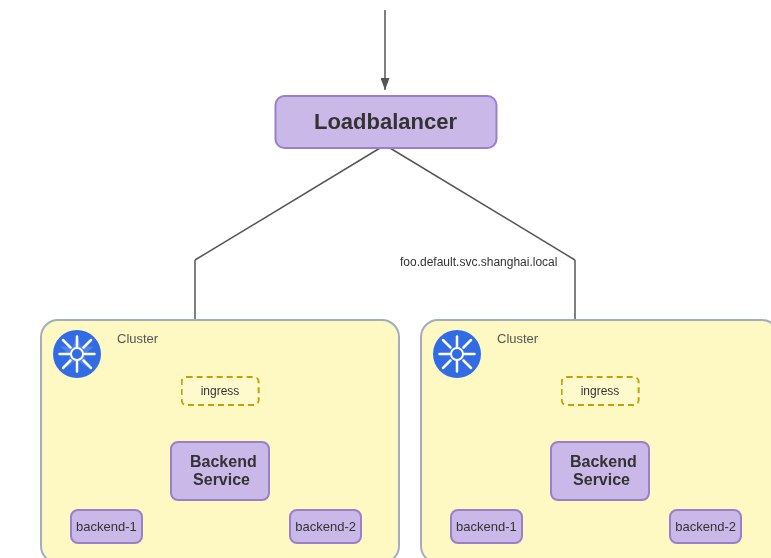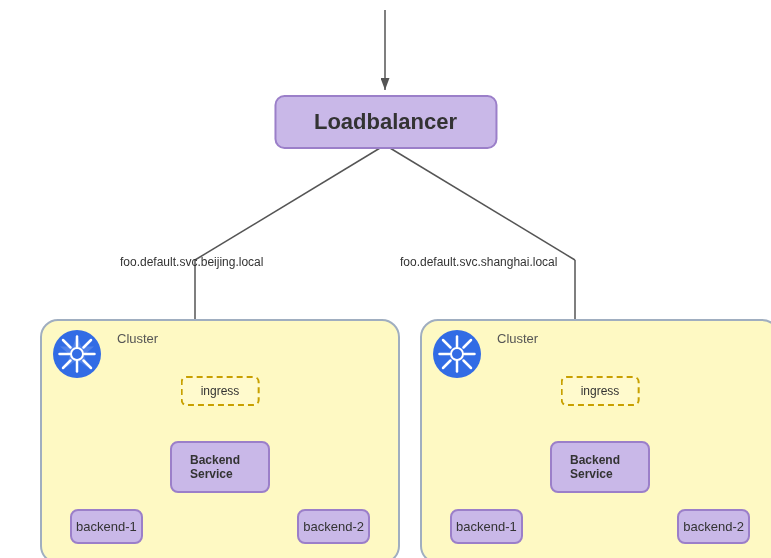--- a/index.html
+++ b/index.html
@@ -85,42 +85,42 @@
     
     .backend-service {
       position: absolute;
       top: 120px;
       left: 50%;
       transform: translateX(-50%);
       background: #c9b8e8;
       border: 2px solid #9b7fc9;
       border-radius: 8px;
       padding: 10px 18px;
-      font-size: 12px;
+      font-size: 16px;
       font-weight: bold;
       color: #333;
-      text-align: left;
+      text-align: right;
       width: 100px;
       z-index: 5;
     }
     
     .pod {
       position: absolute;
       bottom: 18px;
       background: #c9b8e8;
       border: 2px solid #9b7fc9;
       border-radius: 8px;
       padding: 8px 4px;
       font-size: 13px;
       color: #333;
       white-space: nowrap;
       z-index: 5;
     }
     .pod-1 { left: 28px; }
-    .pod-2 { right: 28px; text-align: right; }
+    .pod-2 { right: 36px; text-align: right; }
     
     .route-label {
       position: absolute;
       font-size: 12px;
       color: #333;
     }
   </style>
 </head>
 <body>
 
@@ -152,21 +152,20 @@
 
     <line x1="575" y1="385" x2="575" y2="415" stroke="#555" stroke-width="1.5" marker-end="url(#arrowhead)"></line>
 
     <line x1="575" y1="465" x2="575" y2="475" stroke="#555" stroke-width="1.5"></line>
     <line x1="575" y1="475" x2="495" y2="475" stroke="#555" stroke-width="1.5"></line>
     <line x1="575" y1="475" x2="650" y2="475" stroke="#555" stroke-width="1.5"></line>
     <line x1="495" y1="475" x2="495" y2="490" stroke="#555" stroke-width="1.5" marker-end="url(#arrowhead)"></line>
     <line x1="650" y1="475" x2="650" y2="490" stroke="#555" stroke-width="1.5" marker-end="url(#arrowhead)"></line>
   </svg>
 
-  <div class="route-label" style="left: 120px; top: 255px;">foo.default.svc.beijing.local</div>
   <div class="route-label" style="left: 400px; top: 255px;">foo.default.svc.shanghai.local</div>
 
   <div class="loadbalancer">Loadbalancer</div>
 
   <div class="cluster cluster-left">
 
     <div class="k8s-icon">
       <svg viewBox="0 0 100 100" xmlns="http://www.w3.org/2000/svg">
         <circle cx="50" cy="50" r="48" fill="#326ce5"></circle>
         <polygon points="50,10 58,35 84,35 64,52 72,77 50,62 28,77 36,52 16,35 42,35" fill="white" opacity="0.15"></polygon>

